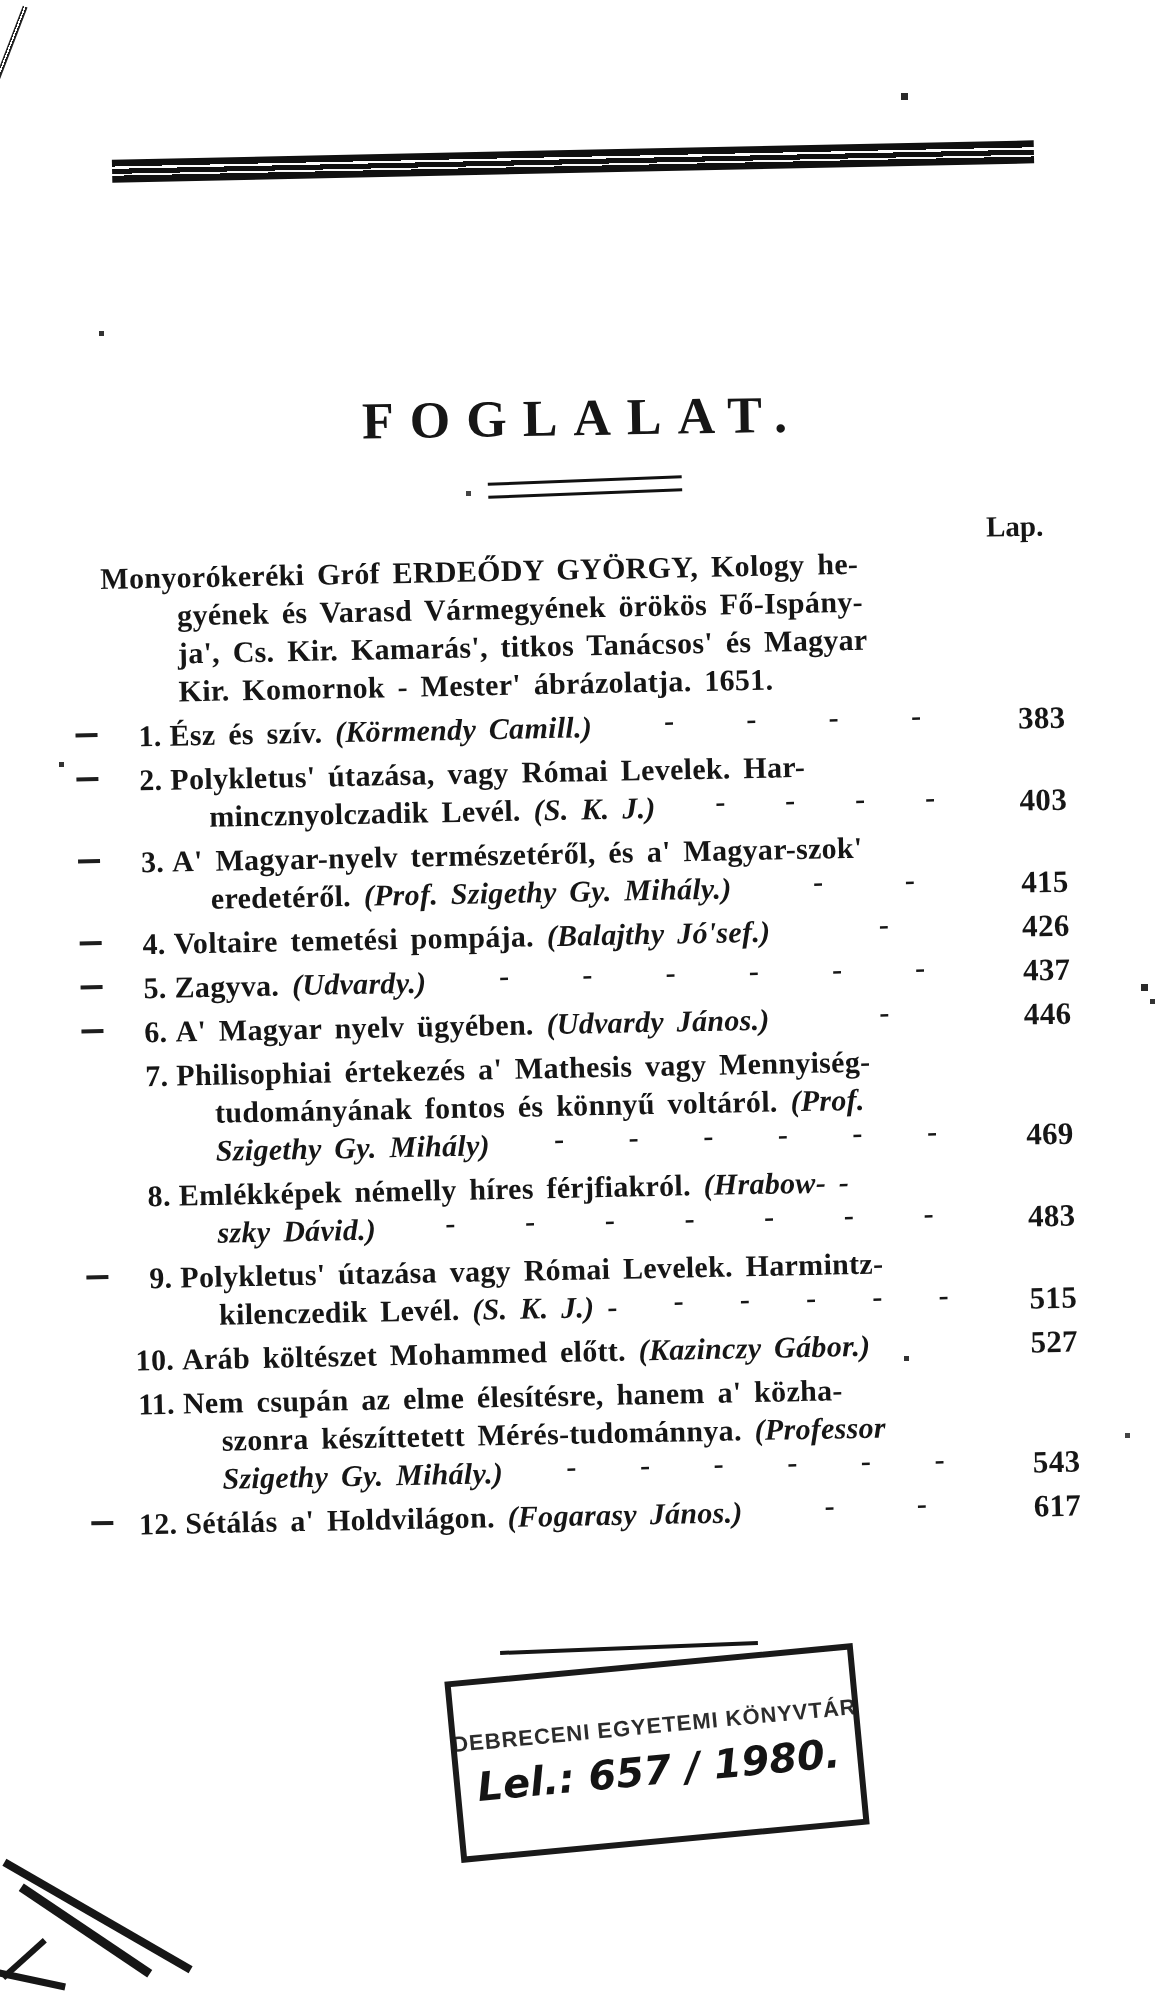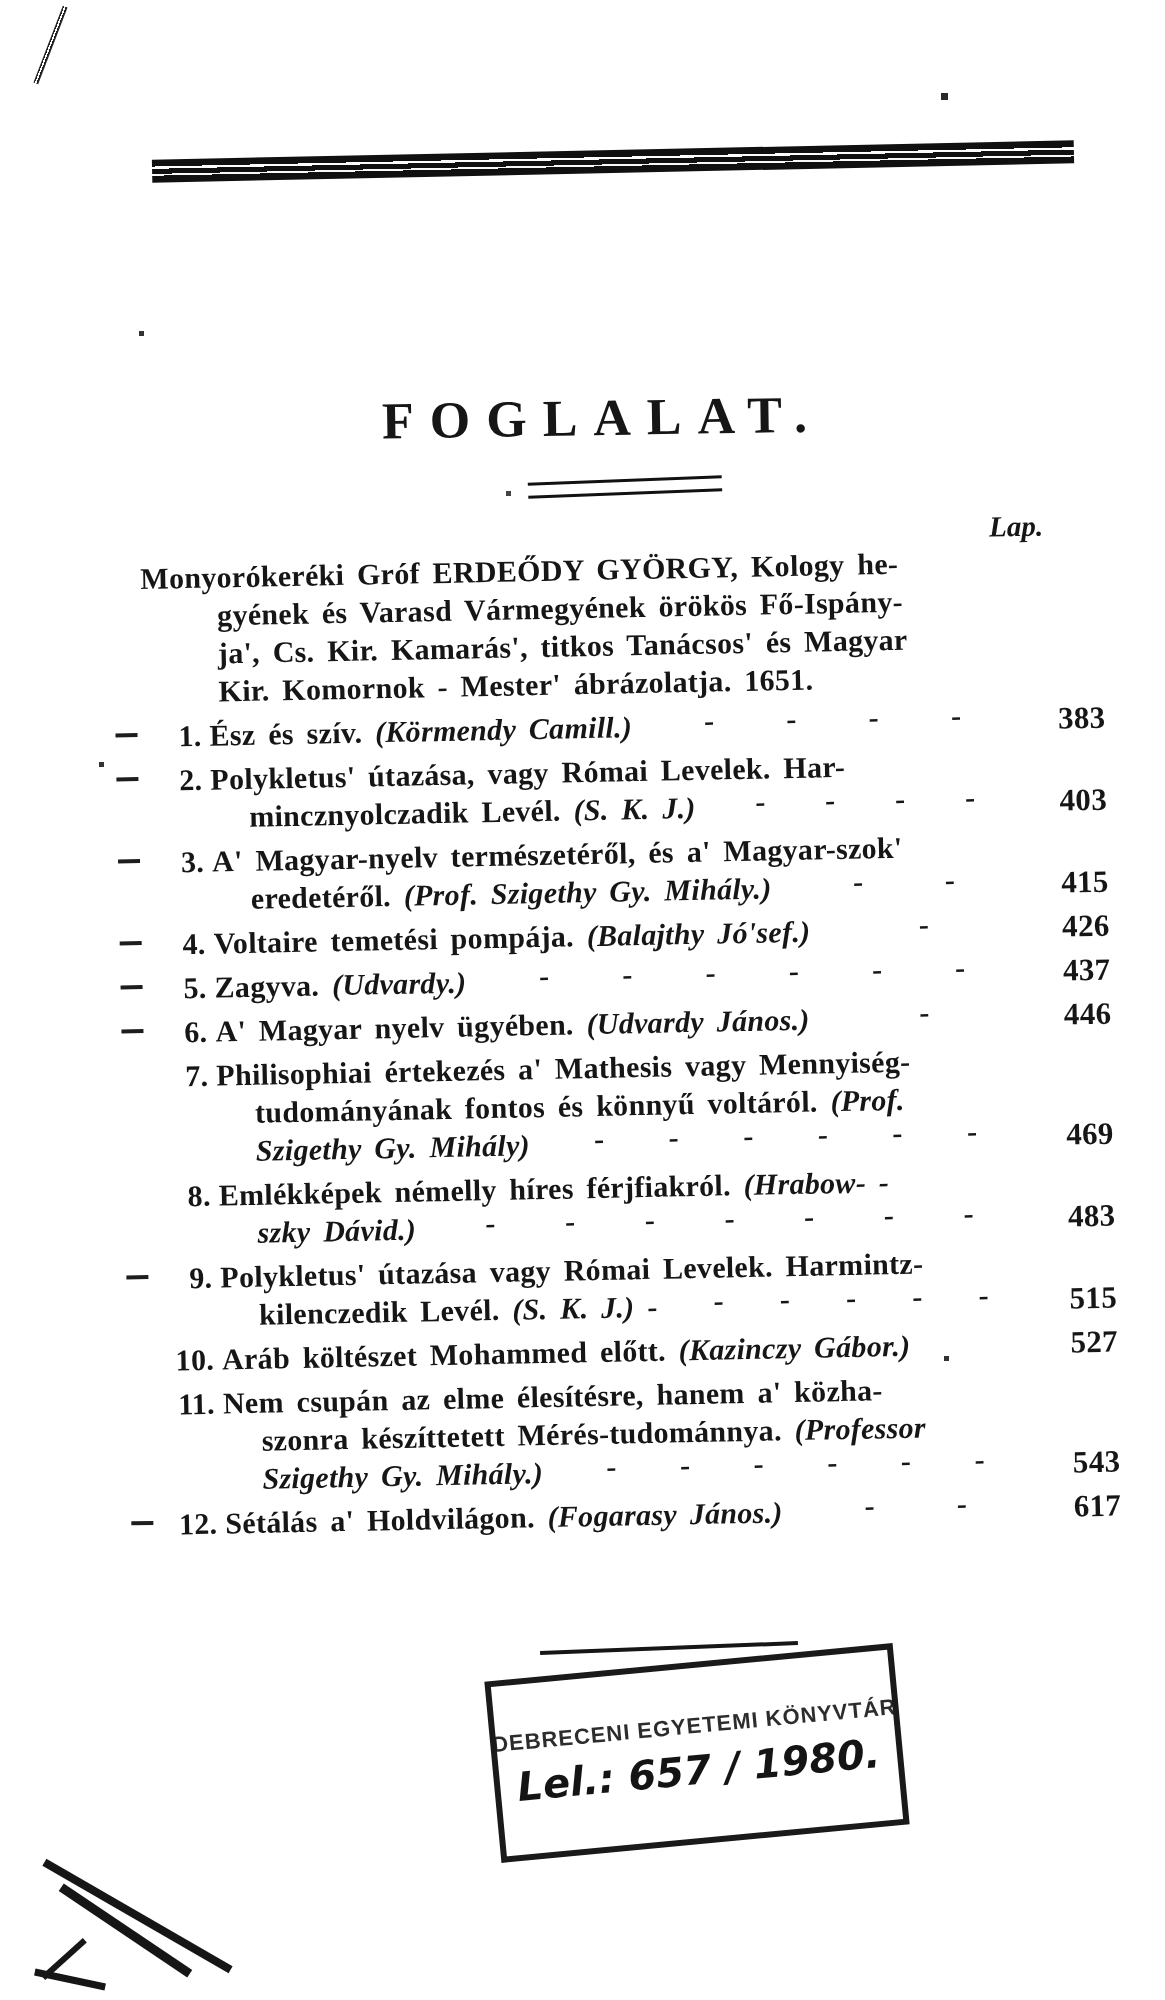--- a/index.html
+++ b/index.html
@@ -4,21 +4,21 @@
 <style>
   html,body { margin:0; padding:0; }
   body {
     width:1165px; height:2000px;
     background:#ffffff;
     font-family:"Liberation Serif","DejaVu Serif",serif;
     color:#161616;
     position:relative;
     overflow:hidden;
   }
-  .page-root { position:absolute; inset:0;margin-left:40px; }
+  .page-root { position:absolute; inset:0; }
 
   
   .pen-tl {
     position:absolute; left:8px; top:4px; width:5px; height:82px;
     background:linear-gradient(90deg,#222 0 1.5px,transparent 1.5px 3px,#222 3px 5px);
     transform:rotate(21deg);
   }
 
   
   .top-rule {
@@ -39,21 +39,21 @@
   }
 
   .title-rule {
     position:absolute; top:479px; left:488px; width:194px; height:10px;
     border-top:3px solid #111; border-bottom:3px solid #111;
     transform:rotate(-2.2deg);
   }
 
   .lap {
     position:absolute; top:510px; right:122px;
-    font-size:29px; font-style:italic; font-weight:bold;
+    font-size:29px; font-weight:bold;
     transform:rotate(-1deg);
   }
 
   
   .toc {
     position:absolute; left:100px; top:560px; width:962px;
     transform:rotate(-1.15deg); transform-origin:0 0;
     font-size:30px; font-weight:bold; line-height:38px;
     letter-spacing:0.3px; word-spacing:5px;
   }

